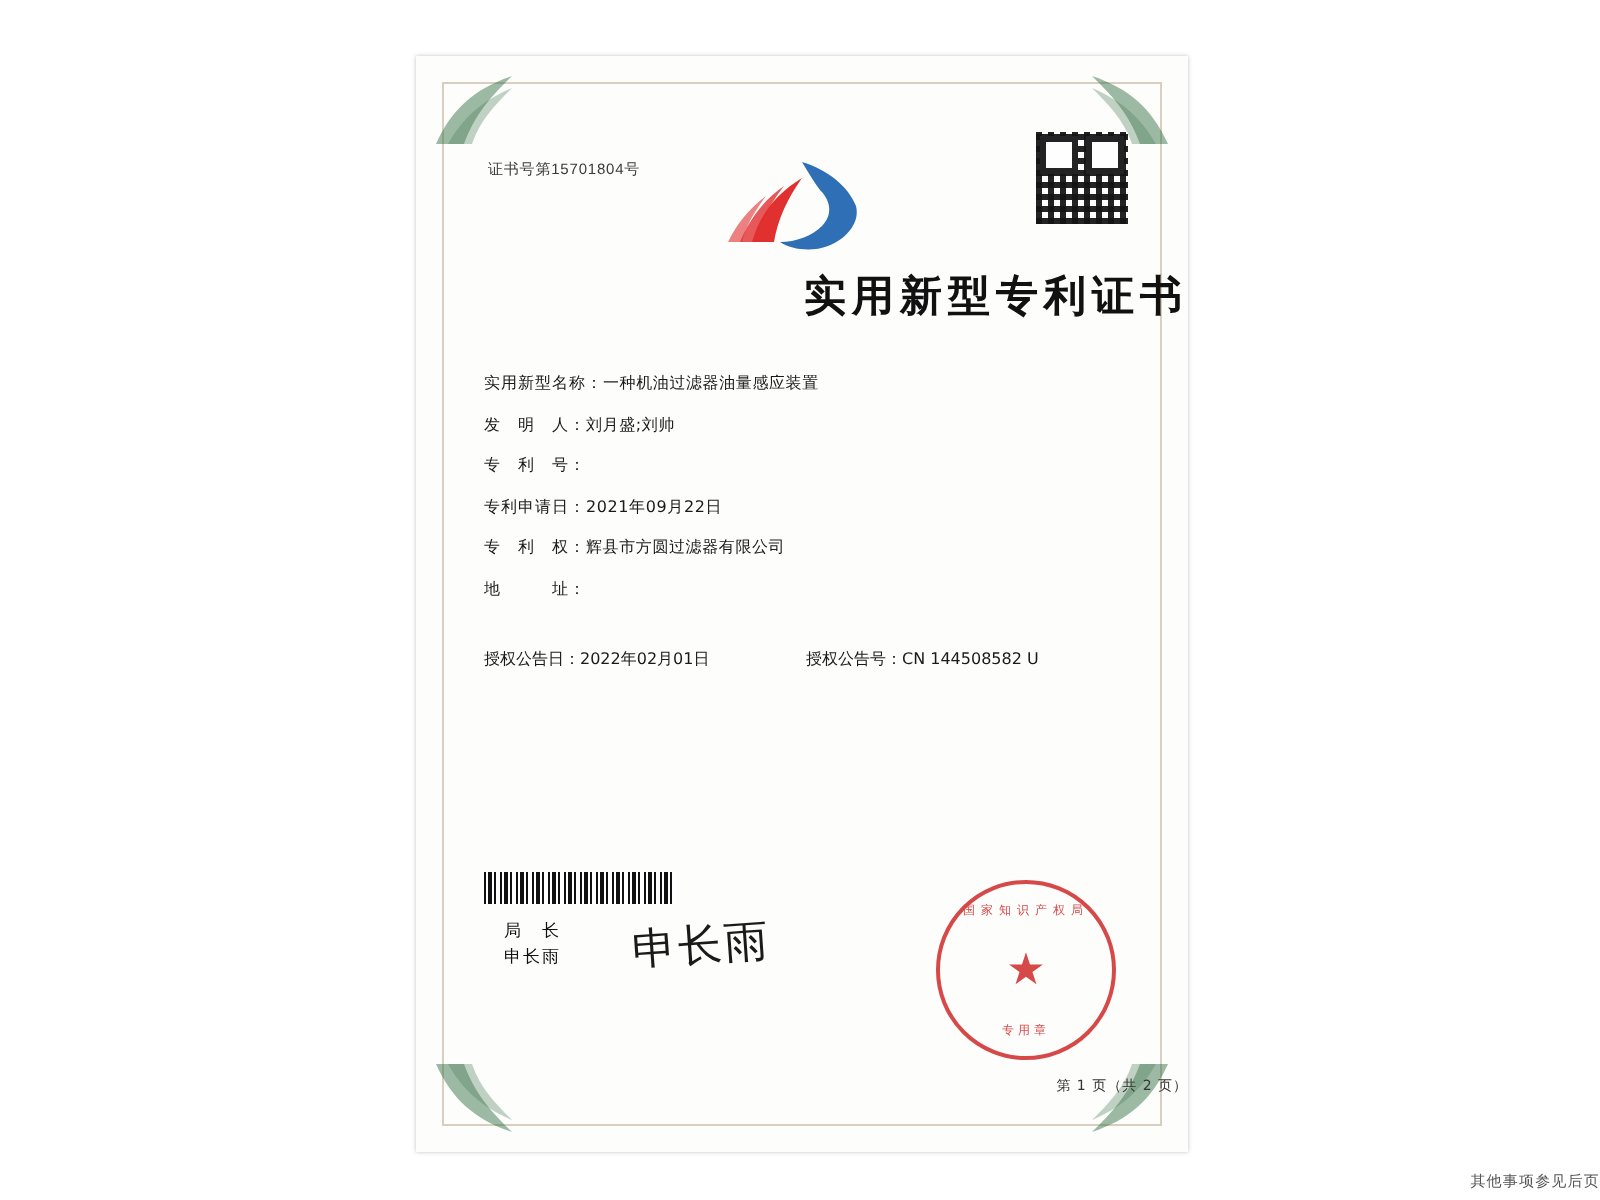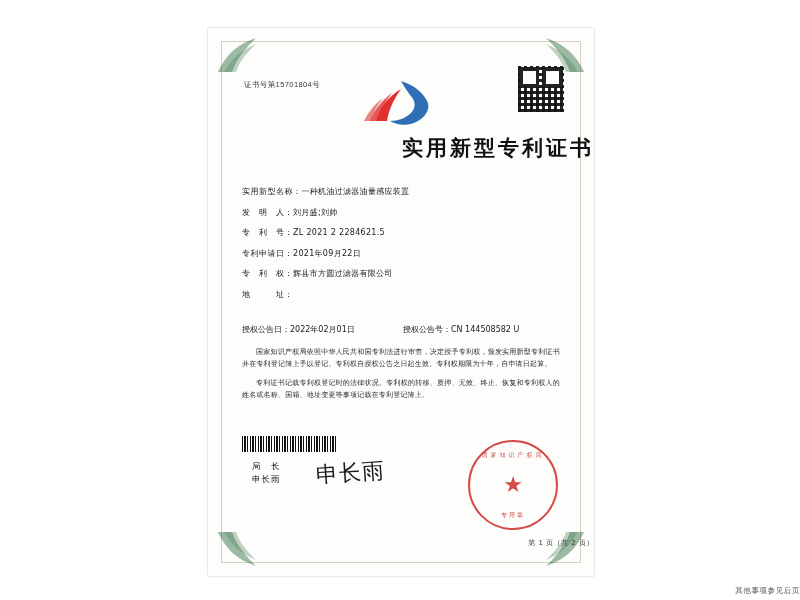--- a/index.html
+++ b/index.html
@@ -302,21 +302,20 @@
       <div class="field-row">
         <span class="field-label">实用新型名称：</span>
         <span class="field-value">一种机油过滤器油量感应装置</span>
       </div>
       <div class="field-row">
         <span class="field-label">发　明　人：</span>
         <span class="field-value">刘月盛;刘帅</span>
       </div>
       <div class="field-row">
         <span class="field-label">专　利　号：</span>
-        <span class="field-value">ZL 2021 2 2284621.5</span>
       </div>
       <div class="field-row">
         <span class="field-label">专利申请日：</span>
         <span class="field-value">2021年09月22日</span>
       </div>
       <div class="field-row">
         <span class="field-label">专　利　权：</span>
         <span class="field-value">辉县市方圆过滤器有限公司</span>
       </div>
       <div class="field-row">
@@ -326,24 +325,20 @@
 
     <div class="grant-row">
       <div class="half">
         <span>授权公告日：</span><span>2022年02月01日</span>
       </div>
       <div class="half">
         <span>授权公告号：</span><span>CN 144508582 U</span>
       </div>
     </div>
 
-    <div class="body-text">
-      <p>国家知识产权局依照中华人民共和国专利法进行审查，决定授予专利权，颁发实用新型专利证书并在专利登记簿上予以登记。专利权自授权公告之日起生效。专利权期限为十年，自申请日起算。</p>
-      <p>专利证书记载专利权登记时的法律状况。专利权的转移、质押、无效、终止、恢复和专利权人的姓名或名称、国籍、地址变更等事项记载在专利登记簿上。</p>
-    </div>
 
     <div class="barcode"></div>
 
     <div class="sign-block">
       <div>局　长</div>
       <div>申长雨</div>
     </div>
 
     <div class="signature">申长雨</div>
 

